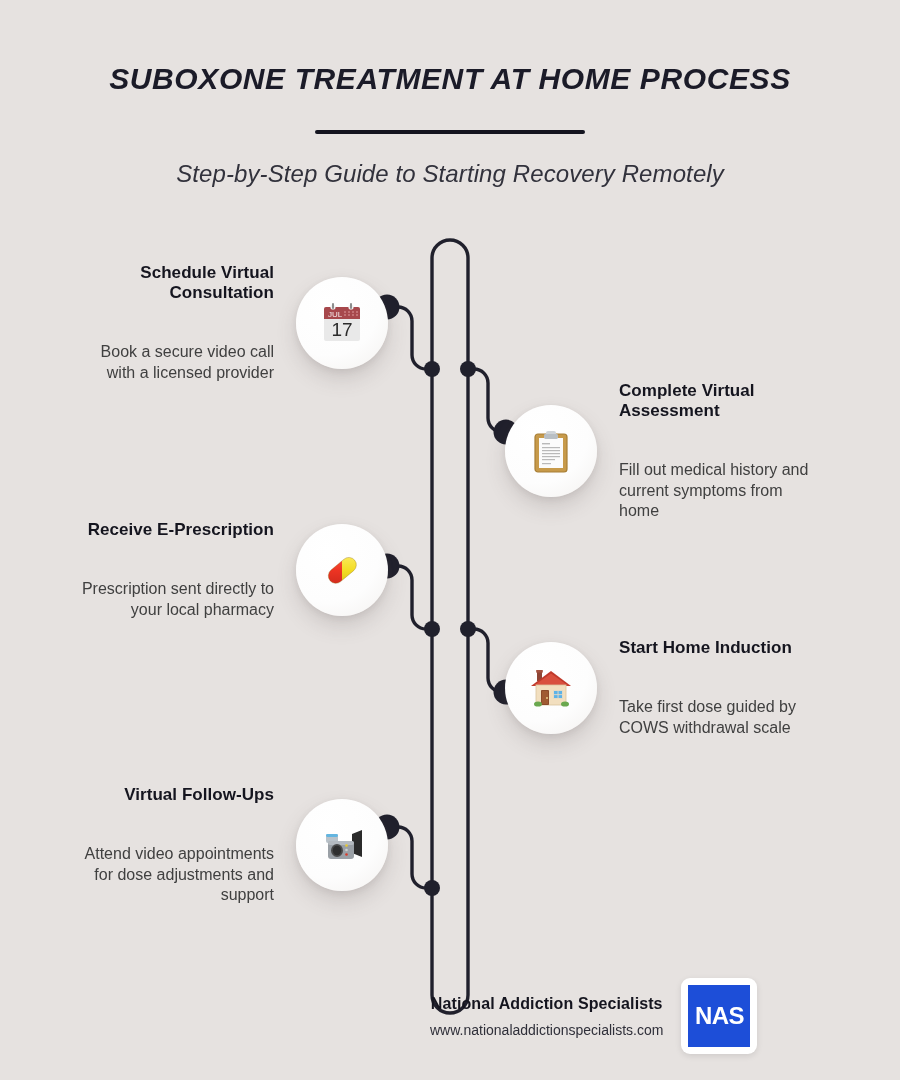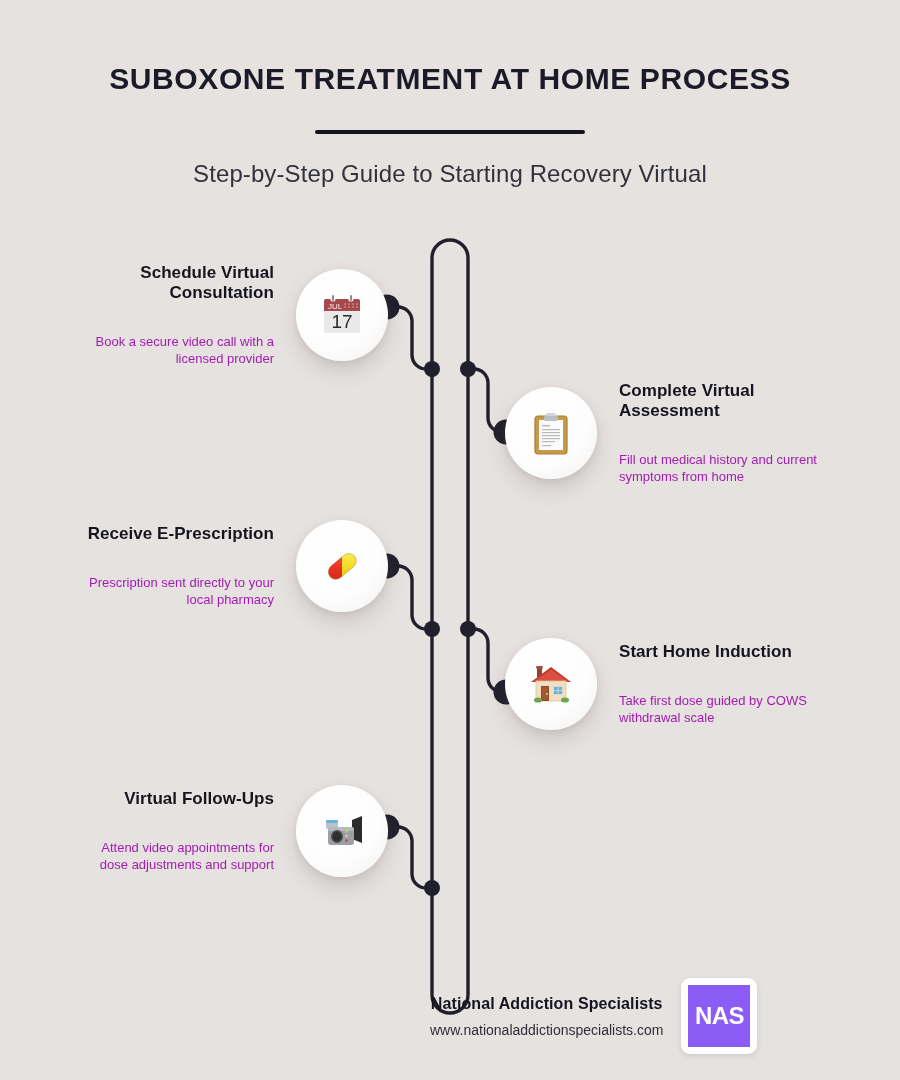--- a/index.html
+++ b/index.html
@@ -5,21 +5,21 @@
   * { box-sizing: border-box; margin: 0; padding: 0; }
   html, body {
     width: 900px; height: 1080px;
     background: #e6e2e0;
     font-family: "Liberation Sans", sans-serif;
     overflow: hidden;
   }
   .page { position: relative; width: 900px; height: 1080px; background: #e6e2e0; }
 
   
-  .header { position: absolute; top: 0; left: 0; width: 900px; text-align: center; }
+  .header { position: absolute; top: 0; left: 0; width: 900px; text-align: center; font-style: italic; }
   .main-title {
     margin-top: 62px;
     font-size: 30px;
     font-weight: 800;
     letter-spacing: 0.6px;
     color: #1b1b28;
     text-transform: uppercase;
   }
   .divider {
     width: 270px; height: 4px; background: #14141f;
@@ -53,22 +53,22 @@
 
   .text-block { display: flex; flex-direction: column; gap: 27px; }
   .text-left  { text-align: right; align-items: flex-end; padding-right: 22px; }
   .text-right { text-align: left;  align-items: flex-start; padding-left: 22px; }
 
   .step-title {
     font-size: 17px; font-weight: 800; color: #15151f;
     line-height: 1.18; letter-spacing: 0.05px;
   }
   .step-desc {
-    font-size: 13px; font-weight: 400; color: #a21caf;
-    line-height: 1.28; margin-top: 4px;
+    font-size: 16px; font-weight: 400; color: #404040;
+    line-height: 1.28; margin-top: 12px;
   }
 
   
   #step-1 { top: 263px; right: 512px; }
   #step-2 { top: 381px; left: 505px;  }
   #step-3 { top: 520px; right: 512px; }
   #step-4 { top: 638px; left: 505px;  }
   #step-5 { top: 785px; right: 512px; }
 
   .step-left  .text-block { width: 215px; }
@@ -84,37 +84,37 @@
   .org-name { font-size: 16px; font-weight: 800; color: #15151f; letter-spacing: 0.1px; }
   .org-url  { font-size: 14px; font-weight: 400; color: #2f2f39; margin-top: 9px; }
   .logo-box {
     margin-left: 18px;
     width: 76px; height: 76px;
     background: #ffffff; border-radius: 9px;
     display: flex; align-items: center; justify-content: center;
     box-shadow: 0 2px 6px rgba(0,0,0,0.10);
   }
   .logo-inner {
-    width: 62px; height: 62px; background: #8b5cf6;
+    width: 62px; height: 62px; background: #1d4ed8;
     display: flex; align-items: center; justify-content: center;
   }
   .logo-text {
     color: #ffffff; font-size: 24px; font-weight: 800;
     letter-spacing: -0.6px; font-family: "Liberation Sans", sans-serif;
   }
 </style>
 </head>
 <body>
 
 <div class="page">
 
   <div class="header">
     <div class="main-title">SUBOXONE TREATMENT AT HOME PROCESS</div>
     <div class="divider"></div>
-    <div class="subtitle">Step-by-Step Guide to Starting Recovery Virtual</div>
+    <div class="subtitle">Step-by-Step Guide to Starting Recovery Remotely</div>
   </div>
 
   <svg class="connector" viewBox="0 0 900 1080" xmlns="http://www.w3.org/2000/svg">
     <g fill="none" stroke="#20202c" stroke-width="3.4" stroke-linecap="round">
 
       <path d="M432,995 L432,258 A18,18 0 0 1 468,258 L468,995 A18,18 0 0 1 432,995 Z"></path>
 
       <path d="M385,307 L398,307 A14,14 0 0 1 412,321 L412,355 A14,14 0 0 0 426,369 L432,369"></path>
 
       <path d="M468,369 L474,369 A14,14 0 0 1 488,383 L488,418 A14,14 0 0 0 502,432 L510,432"></path>

